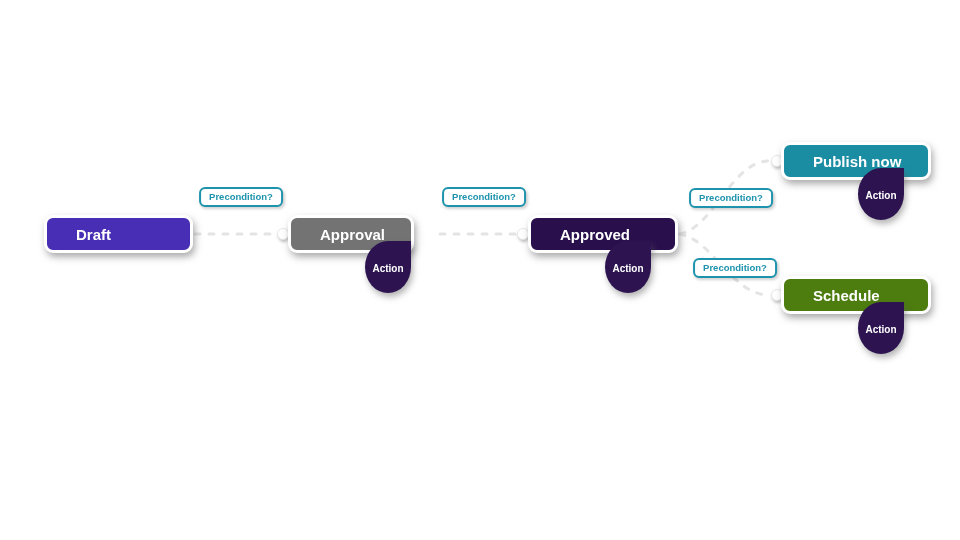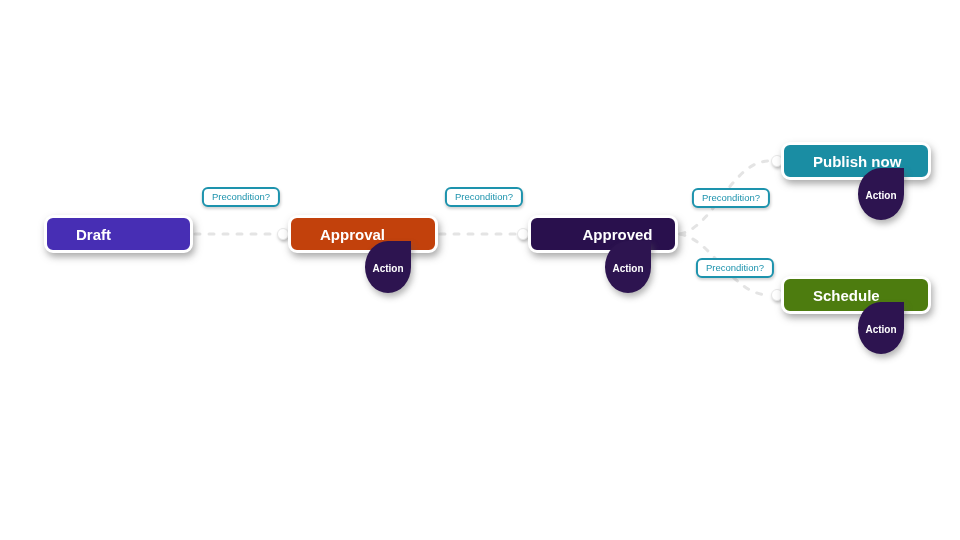--- a/index.html
+++ b/index.html
@@ -67,21 +67,21 @@
     padding-top: 2px;
   }
   .precondition-badge {
     position: absolute;
     z-index: 4;
     transform: translate(-50%, -50%);
     background: #ffffff;
     border: 2px solid var(--teal-accent, #1d93ad);
     border-radius: 6px;
     color: var(--teal-accent, #1d93ad);
-    font-weight: normal;
+    font-weight: bold;
     font-size: 9.5px;
     padding: 2px 8px 3px 8px;
     white-space: nowrap;
     box-shadow: 1px 2px 3px rgba(0,0,0,0.18);
   }
 </style>
 </head>
 <body>
 
 <div class="canvas">
@@ -92,27 +92,27 @@
       <path d="M 680 234 C 714 241 732 295 769 295" class="edge"></path>
       <circle cx="283" cy="234" r="5.5" class="port"></circle>
       <circle cx="523" cy="234" r="5.5" class="port"></circle>
       <circle cx="777" cy="161" r="5.5" class="port"></circle>
       <circle cx="777" cy="295" r="5.5" class="port"></circle>
     </svg>
   <div id="nodes-layer">
       <div class="node" style="left: 44px; top: 215px; width: 149px; height: 38px; background: rgb(71, 46, 180);">
         <span class="node-label">Draft</span>
       </div>
-      <div class="node" style="left: 288px; top: 215px; width: 150px; height: 38px; background: #c2410c;">
+      <div class="node" style="left: 288px; top: 215px; width: 126px; height: 38px; background: #737373;">
         <span class="node-label">Approval</span>
       </div>
       <div class="action-blob" style="left: 365px; top: 241px;">
         <span>Action</span>
       </div>
-      <div class="node" style="left: 528px; top: 215px; width: 150px; height: 38px; background: rgb(41, 16, 77); justify-content: center;">
+      <div class="node" style="left: 528px; top: 215px; width: 150px; height: 38px; background: rgb(41, 16, 77);">
         <span class="node-label">Approved</span>
       </div>
       <div class="action-blob" style="left: 605px; top: 241px;">
         <span>Action</span>
       </div>
       <div class="node" style="left: 781px; top: 142px; width: 150px; height: 38px; background: rgb(26, 141, 163);">
         <span class="node-label">Publish now</span>
       </div>
       <div class="action-blob" style="left: 858px; top: 168px;">
         <span>Action</span>

